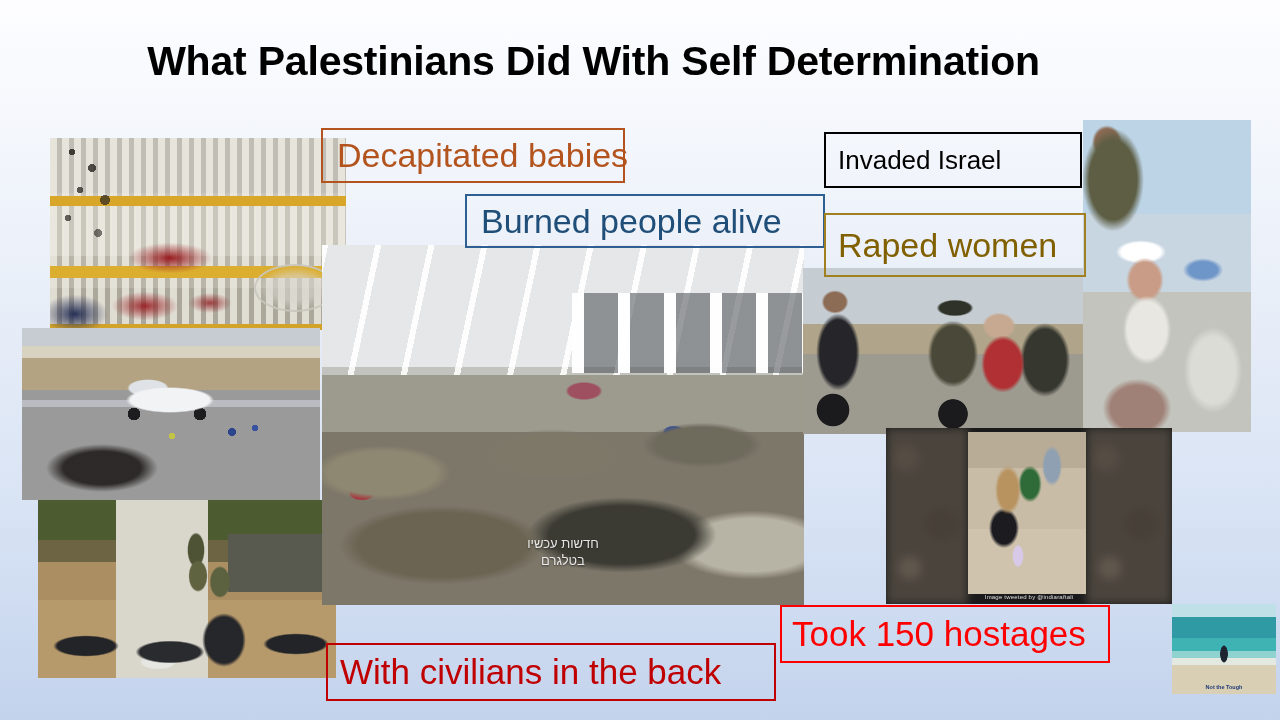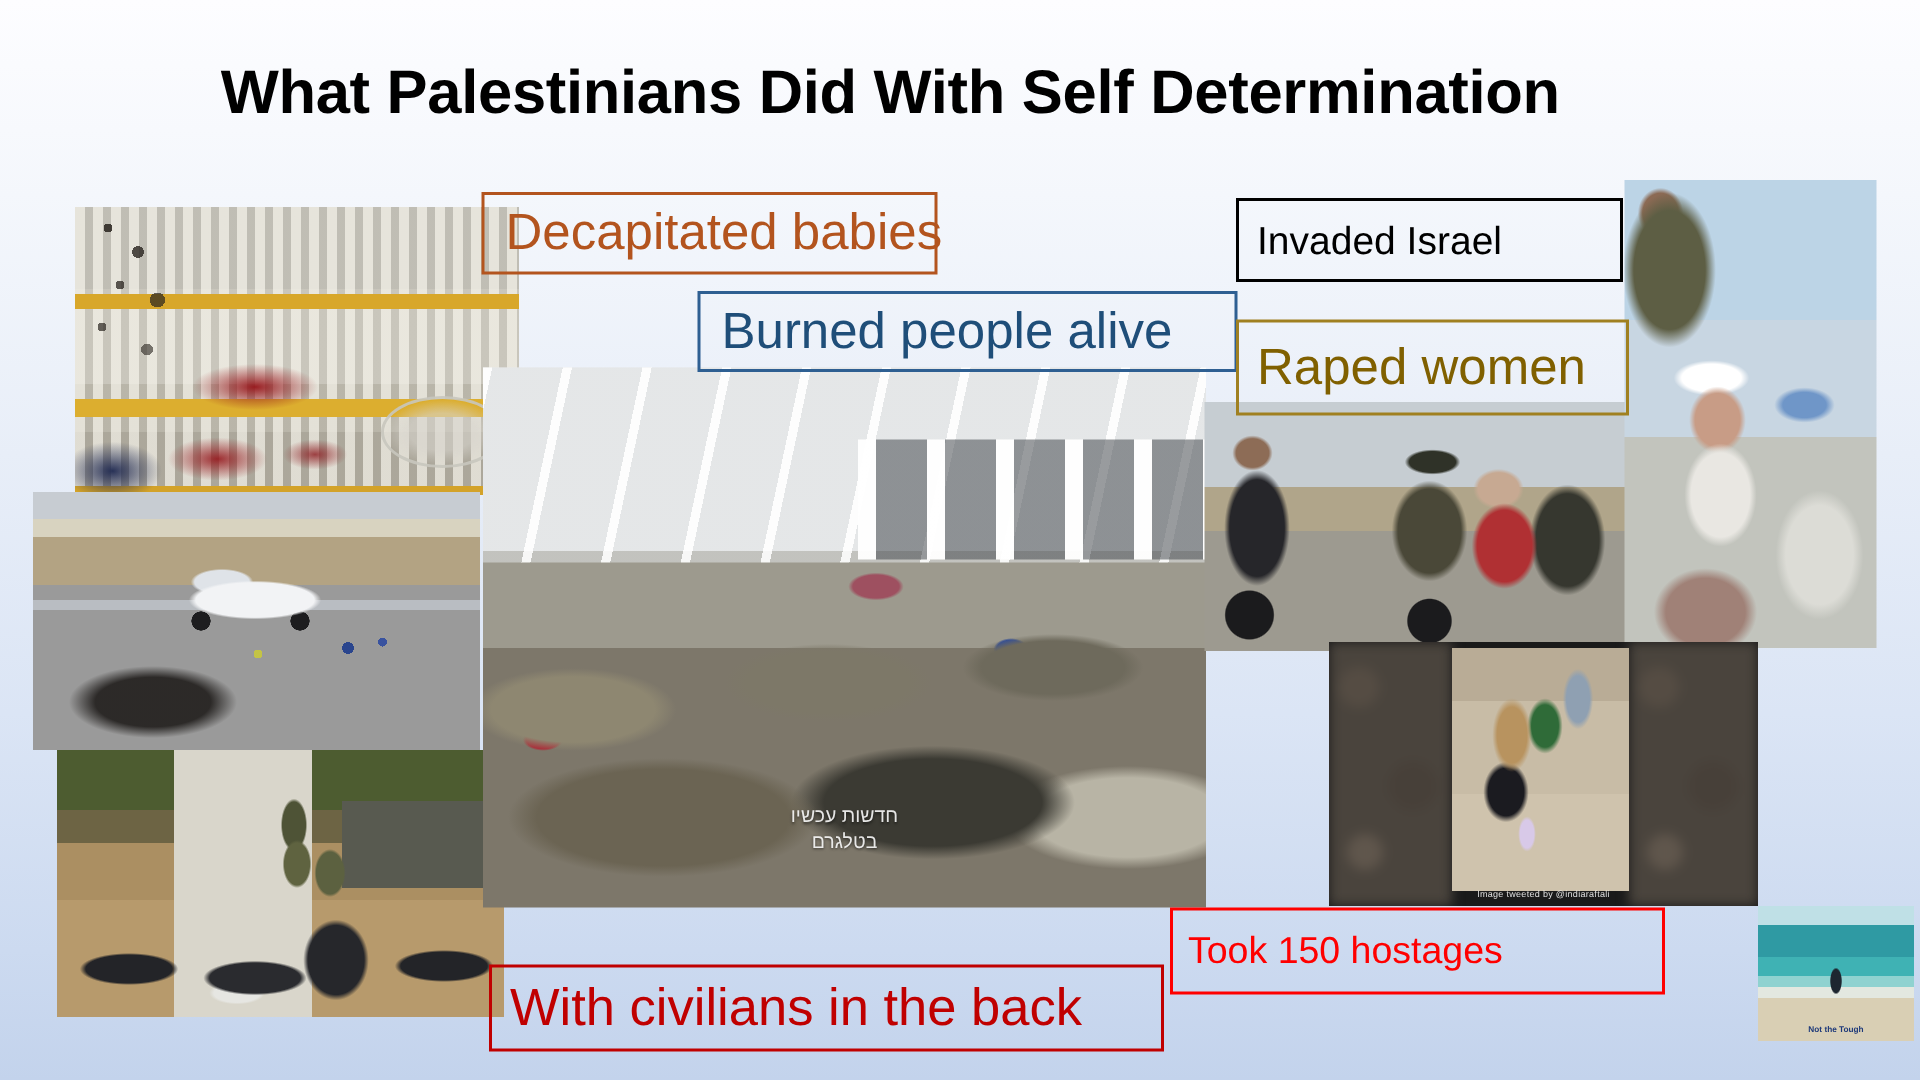--- a/index.html
+++ b/index.html
@@ -323,21 +323,21 @@
     border: 2px solid #a08020;
     color: #806000;
     font-size: 34px;
     padding-left: 12px;
   }
 
   #cap-hostages {
     left: 780px; top: 605px; width: 330px; height: 58px;
     border: 2px solid #ff0000;
     color: #ff0000;
-    font-size: 25px;
+    font-size: 35px;
     padding-left: 10px;
   }
 
   #cap-shot {
     left: 326px; top: 643px; width: 450px; height: 58px;
     border: 2px solid #c00000;
     color: #c00000;
     font-size: 35px;
     padding-left: 12px;
   }

